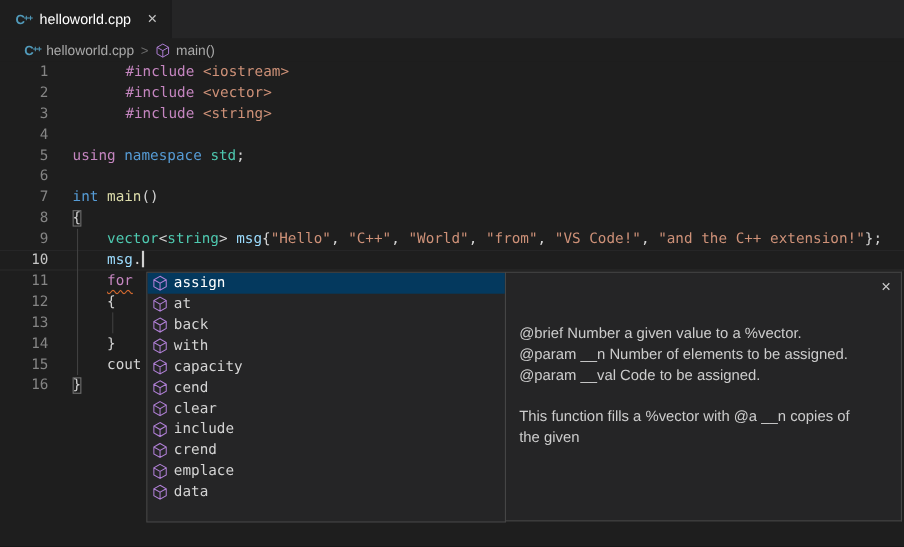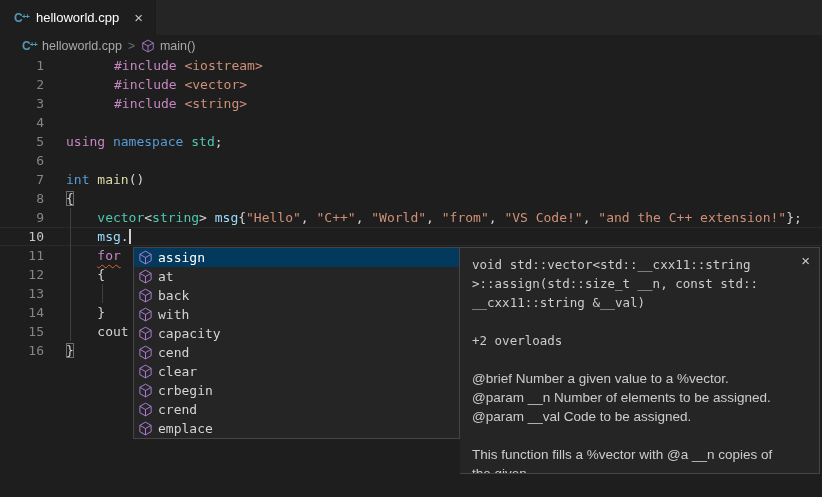--- a/index.html
+++ b/index.html
@@ -47,21 +47,21 @@
   .s-fn{color:var(--fn);}
   .s-var{color:var(--var);}
   .s-bracket{color:var(--text);outline:1px solid #6e6e6e;outline-offset:-1px;}
   .s-kw-squiggle{color:var(--kw);text-decoration:underline wavy var(--squiggle);
                  text-decoration-thickness:1px;text-underline-offset:4px;}
   .s-cursor{display:inline-block;width:0;height:15px;border-left:2px solid #d0d0d0;vertical-align:-3px;}
   .guide{position:absolute;width:1px;background:#404040;}
 
   
   .suggest{position:absolute;left:133px;top:247px;display:flex;align-items:flex-start;z-index:5;}
-  .slist{width:327px;height:192px;background:var(--panelBg);border:1px solid var(--border);
+  .slist{width:327px;height:228px;background:var(--panelBg);border:1px solid var(--border);
          font-family:"DejaVu Sans Mono","Liberation Mono",monospace;font-size:13px;overflow:hidden;}
   .sitem{height:19px;display:flex;align-items:center;gap:5px;padding-left:4px;color:var(--text);cursor:pointer;}
   .sitem.sel{background:var(--sel);color:#ffffff;}
   .sitem svg{flex:0 0 auto;}
 
   .docs{width:360px;height:227px;background:var(--panelBg);border:1px solid var(--border);border-left:none;
         padding:7px 12px;position:relative;color:#cccccc;overflow:hidden;}
   .docs .mono{font-family:"DejaVu Sans Mono","Liberation Mono",monospace;font-size:12.5px;
               line-height:19px;white-space:pre;}
   .docs .sans{font-family:"Liberation Sans",sans-serif;font-size:13.5px;line-height:19px;white-space:pre;}
@@ -161,21 +161,21 @@
         <div class="sitem">
           <svg width="15" height="15" viewBox="0 0 16 16">
             <path class="cube" d="M8 1.2 L14 4.6 V11.4 L8 14.8 L2 11.4 V4.6 Z M2 4.6 L8 8 L14 4.6 M8 8 V14.8"></path>
           </svg>
           <span>clear</span>
         </div>
         <div class="sitem">
           <svg width="15" height="15" viewBox="0 0 16 16">
             <path class="cube" d="M8 1.2 L14 4.6 V11.4 L8 14.8 L2 11.4 V4.6 Z M2 4.6 L8 8 L14 4.6 M8 8 V14.8"></path>
           </svg>
-          <span>crbegin</span>
+          <span>include</span>
         </div>
         <div class="sitem">
           <svg width="15" height="15" viewBox="0 0 16 16">
             <path class="cube" d="M8 1.2 L14 4.6 V11.4 L8 14.8 L2 11.4 V4.6 Z M2 4.6 L8 8 L14 4.6 M8 8 V14.8"></path>
           </svg>
           <span>crend</span>
         </div>
         <div class="sitem">
           <svg width="15" height="15" viewBox="0 0 16 16">
             <path class="cube" d="M8 1.2 L14 4.6 V11.4 L8 14.8 L2 11.4 V4.6 Z M2 4.6 L8 8 L14 4.6 M8 8 V14.8"></path>
@@ -184,27 +184,21 @@
         </div>
         <div class="sitem">
           <svg width="15" height="15" viewBox="0 0 16 16">
             <path class="cube" d="M8 1.2 L14 4.6 V11.4 L8 14.8 L2 11.4 V4.6 Z M2 4.6 L8 8 L14 4.6 M8 8 V14.8"></path>
           </svg>
           <span>data</span>
         </div>
       </div>
     <div class="docs">
       <span class="close">×</span>
-      <div>
-          <div class="mono">void std::vector&lt;std::__cxx11::string</div>
-          <div class="mono">&gt;::assign(std::size_t __n, const std::</div>
-          <div class="mono">__cxx11::string &amp;__val)</div>
-        </div>
       <div class="gap"></div>
-      <div class="mono">+2 overloads</div>
       <div class="gap"></div>
       <div>
           <div class="sans">@brief Number a given value to a %vector.</div>
           <div class="sans">@param __n Number of elements to be assigned.</div>
           <div class="sans">@param __val Code to be assigned.</div>
           <div class="gap"></div>
           <div class="sans">This function fills a %vector with @a __n copies of</div>
           <div class="sans">the given</div>
         </div>
     </div>

